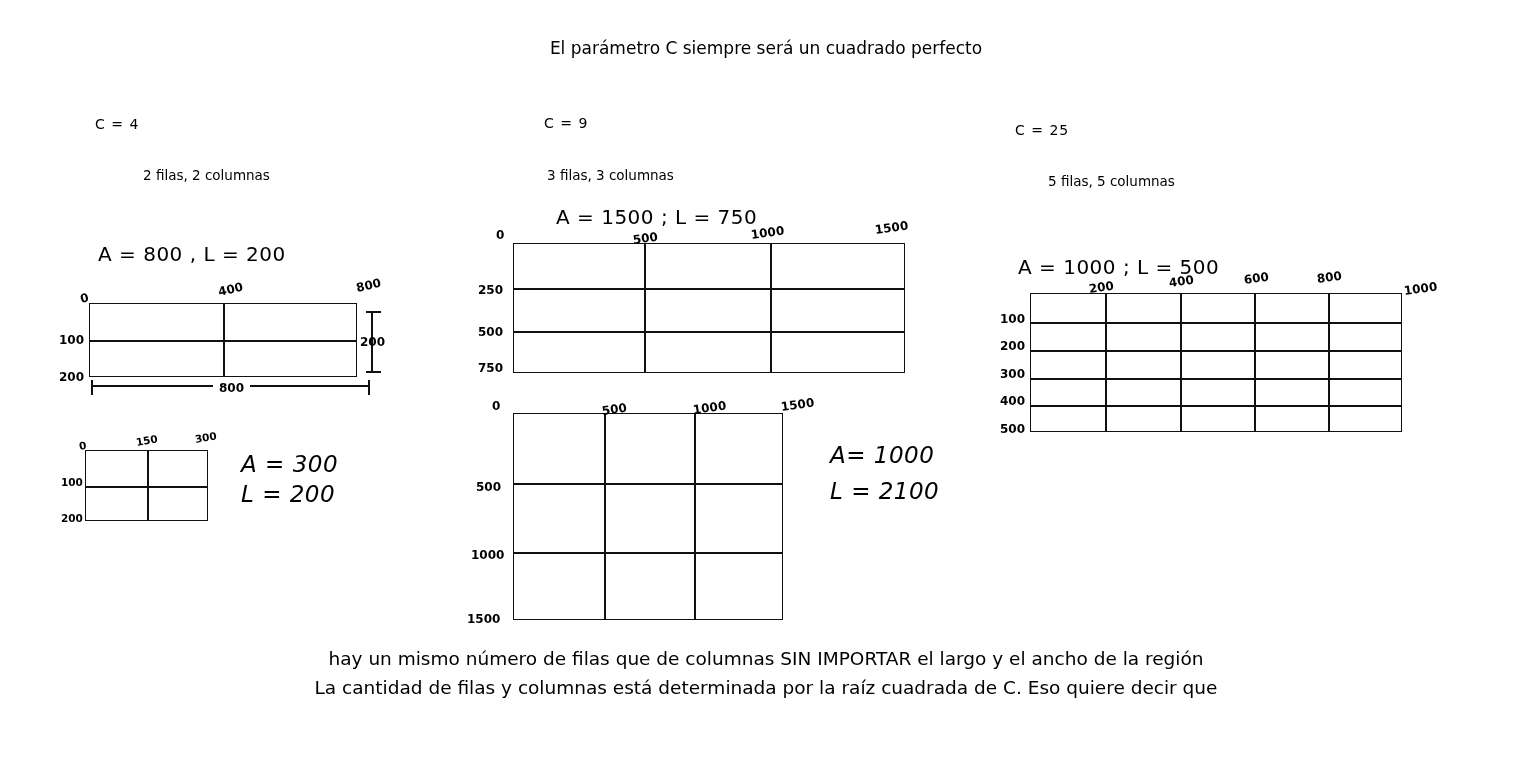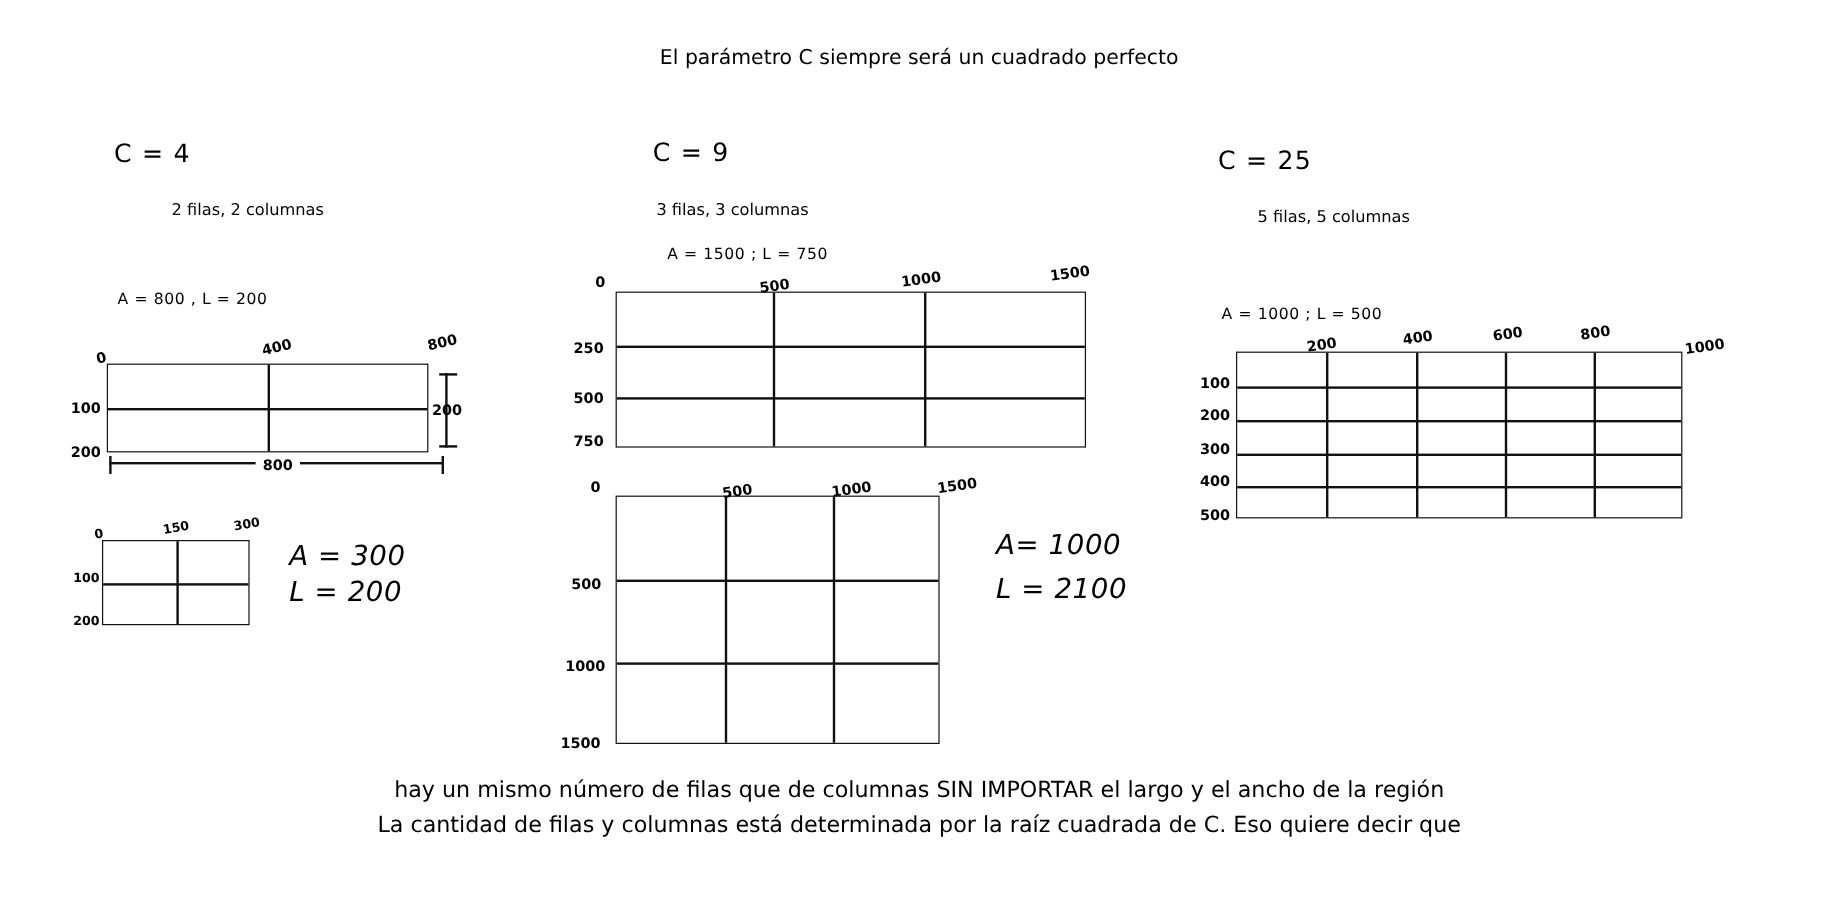--- a/index.html
+++ b/index.html
@@ -19,28 +19,28 @@
   .txt { white-space: nowrap; }
 
   .title-top {
     left: 0; top: 38px; width: 1532px;
     text-align: center;
     font-size: 17px;
     font-family: "DejaVu Sans", sans-serif;
   }
 
   .c-label {
-    font-size: 21px;
+    font-size: 14px;
     letter-spacing: 1px;
   }
   .sub-label {
     font-size: 13.5px;
   }
   .al-label {
-    font-size: 13px;
+    font-size: 20px;
     letter-spacing: 0.5px;
     text-align: center;
   }
   .tick {
     font-size: 12px;
     font-weight: 700;
   }
   .tick-sm {
     font-size: 10.5px;
     font-weight: 700;

